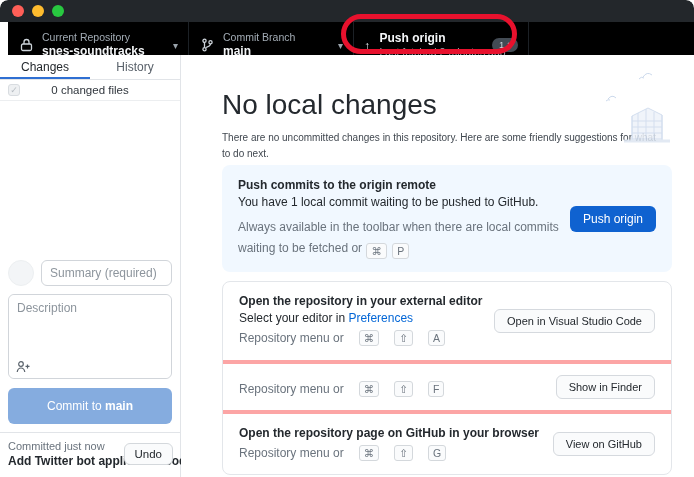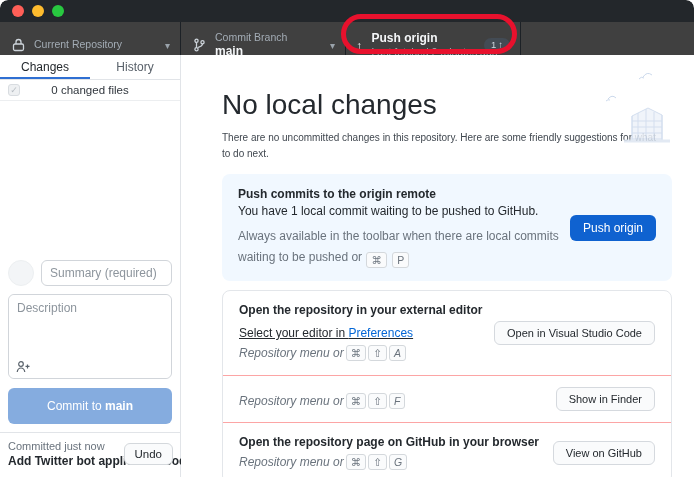--- a/index.html
+++ b/index.html
@@ -9,21 +9,21 @@
 
   
   .titlebar { position:absolute; top:0; left:0; right:0; height:22px; background:#23272b; border-radius:8px 8px 0 0; }
   .traffic { position:absolute; top:5px; left:12px; display:flex; gap:8px; }
   .tl { width:12px; height:12px; border-radius:50%; display:block; cursor:default; }
   .tl.red { background:#ff5f57; }
   .tl.yellow { background:#febc2e; }
   .tl.green { background:#28c840; }
 
   
-  .toolbar { position:absolute; top:22px; left:0; right:0; height:46px; background:#404040; display:flex; }
+  .toolbar { position:absolute; top:22px; left:8px; right:0; height:46px; background:#000000; display:flex; }
   .tb-sec { display:flex; align-items:center; padding:0 10px; border-right:1px solid #1c2126; cursor:pointer; }
   .tb-sec.repo { width:181px; }
   .tb-sec.branch { width:165px; }
   .tb-sec.push { width:175px; }
   .tb-icon { width:16px; display:flex; justify-content:center; margin-right:8px; flex:none; }
   .tb-text { flex:1; min-width:0; line-height:1.25; }
   .tb-label { font-size:10.5px; color:#a3acb5; }
   .tb-value { font-size:12px; font-weight:700; color:#f4f6f8; white-space:nowrap; }
   .tb-sub { font-size:10.5px; color:#a3acb5; white-space:nowrap; }
   .caret { color:#9aa3ab; font-size:10px; margin-left:6px; flex:none; }
@@ -55,32 +55,32 @@
   .undo-status { font-size:11px; color:#6a737d; }
   .undo-msg { font-size:12px; color:#24292e; font-weight:600; margin-top:2px; white-space:nowrap; }
   .undo-btn { position:absolute; right:7px; top:10px; background:#fafbfc; border:1px solid #d4d8dc; border-radius:6px; padding:4px 10px; font-size:11.5px; font-family:inherit; color:#24292e; cursor:pointer; }
 
   
   .main { position:absolute; top:55px; left:181px; right:0; bottom:0; background:#fff; padding:24px 22px 4px 41px; }
   .headline { font-size:28px; font-weight:300; color:#24292e; letter-spacing:0; margin-top:10px; }
   .subline { margin-top:9px; font-size:10px; line-height:1.55; color:#40474f; width:445px; }
   .illustration { position:absolute; top:16px; right:14px; opacity:.85; }
 
-  .card-blue { position:relative; margin-top:13px; background:#f1f8ff; border-radius:8px; padding:13px 16px; }
+  .card-blue { position:relative; margin-top:4px; background:#f1f8ff; border-radius:8px; padding:13px 16px; }
   .card-title { font-size:12px; font-weight:700; color:#24292e; }
   .card-body { font-size:12px; color:#24292e; margin-top:3px; }
   .card-note { font-size:12px; color:#6a737d; margin-top:8px; width:335px; line-height:1.75; }
   .btn-primary { position:absolute; right:16px; top:50%; transform:translateY(-50%); background:#0f62d0; color:#fff; border:none; border-radius:6px; padding:6px 13px; font-size:12px; font-family:inherit; cursor:pointer; }
 
   .action-list { margin-top:9px; border:1px solid #e3e6ea; border-radius:8px; background:#fff; }
-  .action-row { position:relative; padding:12px 16px 13px 16px; border-bottom:1px solid #fca5a5; }
+  .action-row { position:relative; padding:12px 16px 13px 16px; border-bottom:4px solid #fca5a5; }
   .action-row:last-child { border-bottom:none; }
-  .row-link-line { font-size:12px; color:#24292e; margin-top:9px;text-decoration:underline; }
+  .row-link-line { font-size:12px; color:#24292e; margin-top:3px; }
   .link { color:#0366d6; cursor:pointer; }
-  .row-menu { font-size:12px; color:#6a737d; margin-top:5px; display:flex; align-items:center; gap:2px;font-style:italic; }
+  .row-menu { font-size:12px; color:#6a737d; margin-top:5px; display:flex; align-items:center; gap:15px; }
   .btn-secondary { position:absolute; right:16px; top:50%; transform:translateY(-50%); background:#fafbfc; border:1px solid #d5d9de; border-radius:6px; padding:5px 12px; font-size:11px; font-family:inherit; color:#24292e; cursor:pointer; white-space:nowrap; }
 
   .kbd { display:inline-block; border:1px solid #d4d8dc; background:#fafbfc; border-radius:3px; min-width:16px; text-align:center; padding:0 4px; height:16px; line-height:15px; font-size:10.5px; color:#6a737d; margin:0 1px; vertical-align:-3px; }
   .row-menu .kbd { vertical-align:0; margin:0; }
 </style>
 </head>
 <body>
 
 <div class="window">
 
@@ -95,20 +95,21 @@
   <div class="toolbar">
     <div class="tb-sec repo">
       <span class="tb-icon">
         <svg width="13" height="14" viewBox="0 0 13 14" fill="none" stroke="#cdd4da" stroke-width="1.3">
           <rect x="1.5" y="6" width="10" height="6.5" rx="1.5"></rect>
           <path d="M4 6V4a2.5 2.5 0 0 1 5 0v2"></path>
         </svg>
       </span>
       <span class="tb-text">
         <span class="tb-label" style="display:block">Current Repository</span>
+        <span class="tb-value" style="display:block">snes-soundtracks</span>
       </span>
       <span class="caret">▾</span>
     </div>
 
     <div class="tb-sec branch">
       <span class="tb-icon">
         <svg width="13" height="14" viewBox="0 0 13 14" fill="none" stroke="#cdd4da" stroke-width="1.3">
           <circle cx="3.5" cy="2.8" r="1.6"></circle>
           <circle cx="3.5" cy="11.2" r="1.6"></circle>
           <circle cx="9.5" cy="4.2" r="1.6"></circle>
@@ -185,21 +186,21 @@
         <path d="M30 70h46" stroke="#dde6f2" stroke-width="3"></path>
       </svg>
     </span>
 
     <div class="headline">No local changes</div>
     <div class="subline">There are no uncommitted changes in this repository. Here are some friendly suggestions for what to do next.</div>
 
     <div class="card-blue">
       <div class="card-title">Push commits to the origin remote</div>
       <div class="card-body">You have 1 local commit waiting to be pushed to GitHub.</div>
-      <div class="card-note"><span>Always available in the toolbar when there are local commits waiting to be pushed or</span>
+      <div class="card-note"><span>Always available in the toolbar when there are local commits waiting to be fetched or</span>
         <span class="kbd">⌘</span>
         <span class="kbd">P</span>
       </div>
       <button class="btn-primary">Push origin</button>
     </div>
 
     <div class="action-list">
 
       <div class="action-row" style="padding-bottom:14px;">
         <div class="card-title">Open the repository in your external editor</div>

